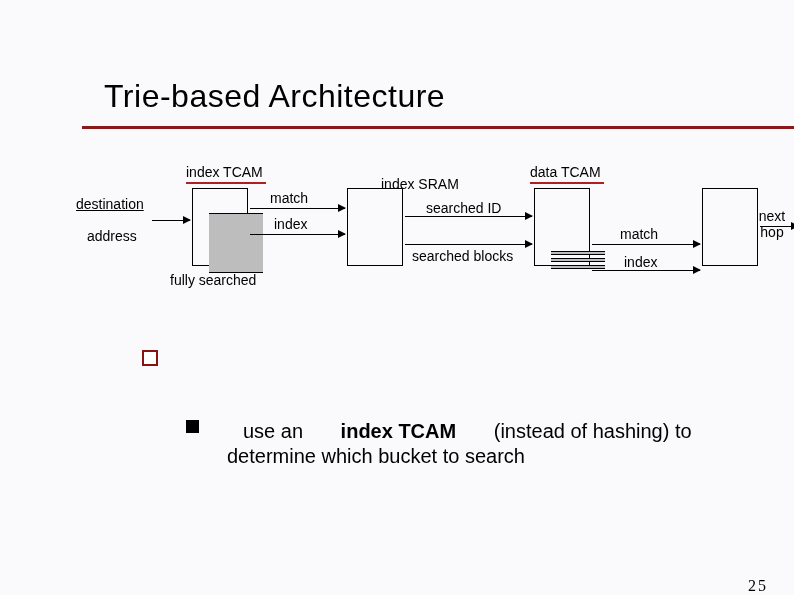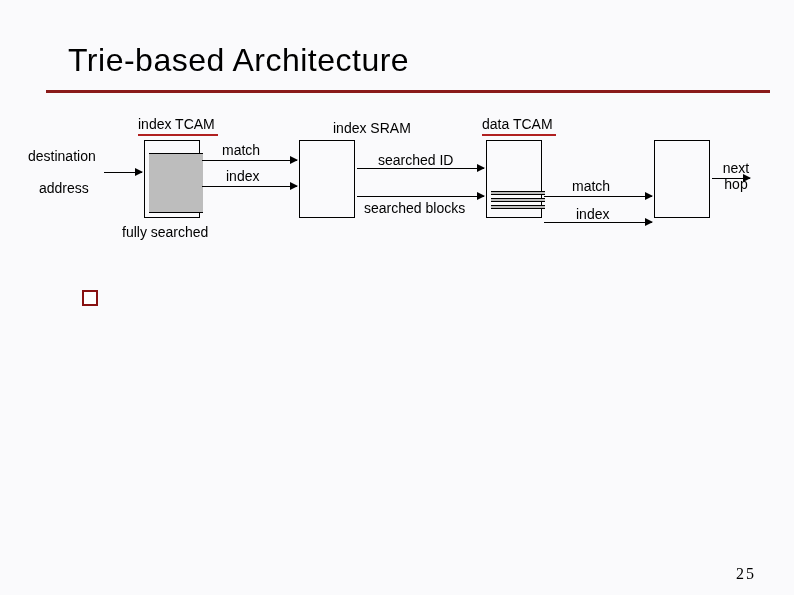--- a/index.html
+++ b/index.html
@@ -1,15 +1,15 @@
 <!DOCTYPE html>
 <html><head>
 <meta charset="utf-8">
 <style>
-  * { box-sizing: border-box; margin: 4px; padding: 0; }
+  * { box-sizing: border-box; margin: 16px; padding: 0; }
   body {
     width: 794px;
     height: 595px;
     background: #fafafc;
     font-family: Verdana, Geneva, sans-serif;
     position: relative;
     color: #000;
   }
   .title {
     font-size: 32px;
@@ -120,27 +120,27 @@
 <body>
 
 <div class="title">Trie-based Architecture</div>
 <div class="title-rule"></div>
 
 <div class="diagram">
 
   <div class="lbl" style="left:82px; top:0px;">index TCAM</div>
   <div class="red-underline" style="left:82px; top:18px; width:80px;"></div>
 
-  <div class="lbl" style="left:235px; top:4px;padding-left:42px;">index SRAM</div>
+  <div class="lbl" style="left:235px; top:12px;padding-left:42px;">index SRAM</div>
 
   <div class="lbl" style="left:426px; top:0px;text-align:center;">data TCAM</div>
   <div class="red-underline" style="left:426px; top:18px; width:74px;"></div>
 
 
-  <div class="lbl" style="left:-28px; top:32px;">destination</div>
+  <div class="lbl" style="left:-28px; top:32px;text-decoration:underline;">destination</div>
   <div class="lbl" style="left:-17px; top:64px;">address</div>
 
   <div class="box" style="left:88px; top:24px; width:56px; height:78px;">
     <div class="shade" style="left:0; top:8px; width:54px; height:60px;"></div>
   </div>
 
   <div class="lbl" style="left:66px; top:108px;">fully searched</div>
 
   <div class="arrow-h" style="left:48px; top:56px; width:38px;"></div>
 
@@ -171,16 +171,22 @@
 
   <div class="arrow-h" style="left:656px; top:62px; width:38px;"></div>
   <div class="lbl" style="left:654px; top:44px;">next hop</div>
 </div>
 
 <div class="content">
   <div>
     <span class="bullet-outline"></span>
   </div>
   <div class="sub-list">
+    <div class="row">
+      <span class="bullet-fill"></span>
+      <span class="txt">
+        <span>use an </span><b>index TCAM</b><span>  (instead of hashing) to determine which bucket to search</span>
+      </span>
+    </div>
   </div>
 </div>
 
 <div class="pageno">25</div>
 
 </body></html>

